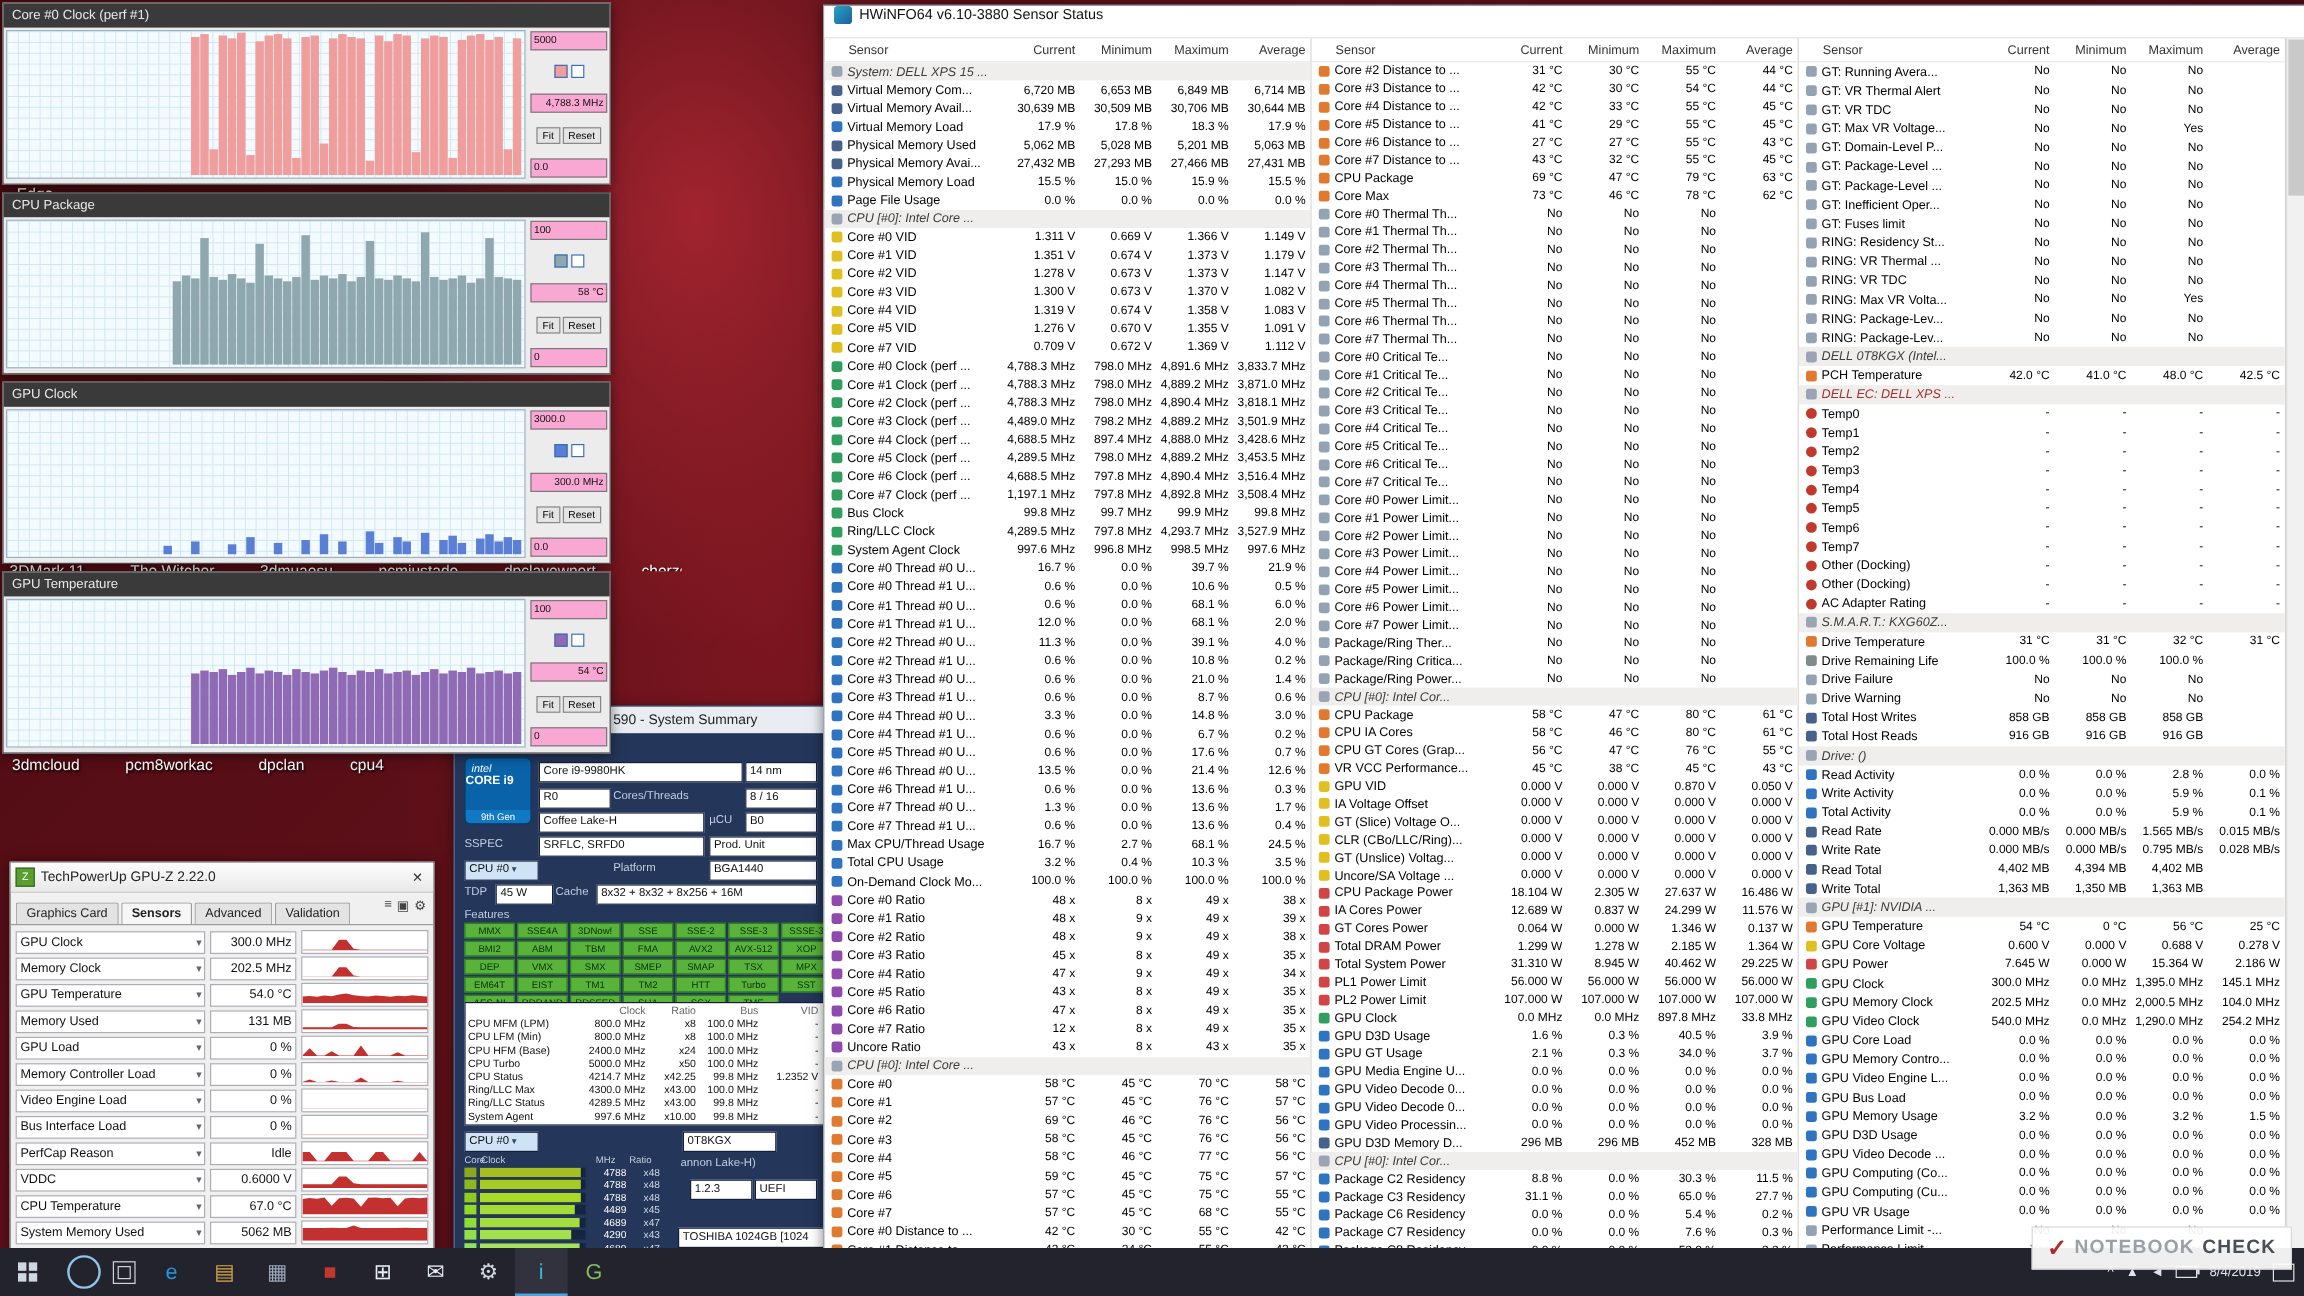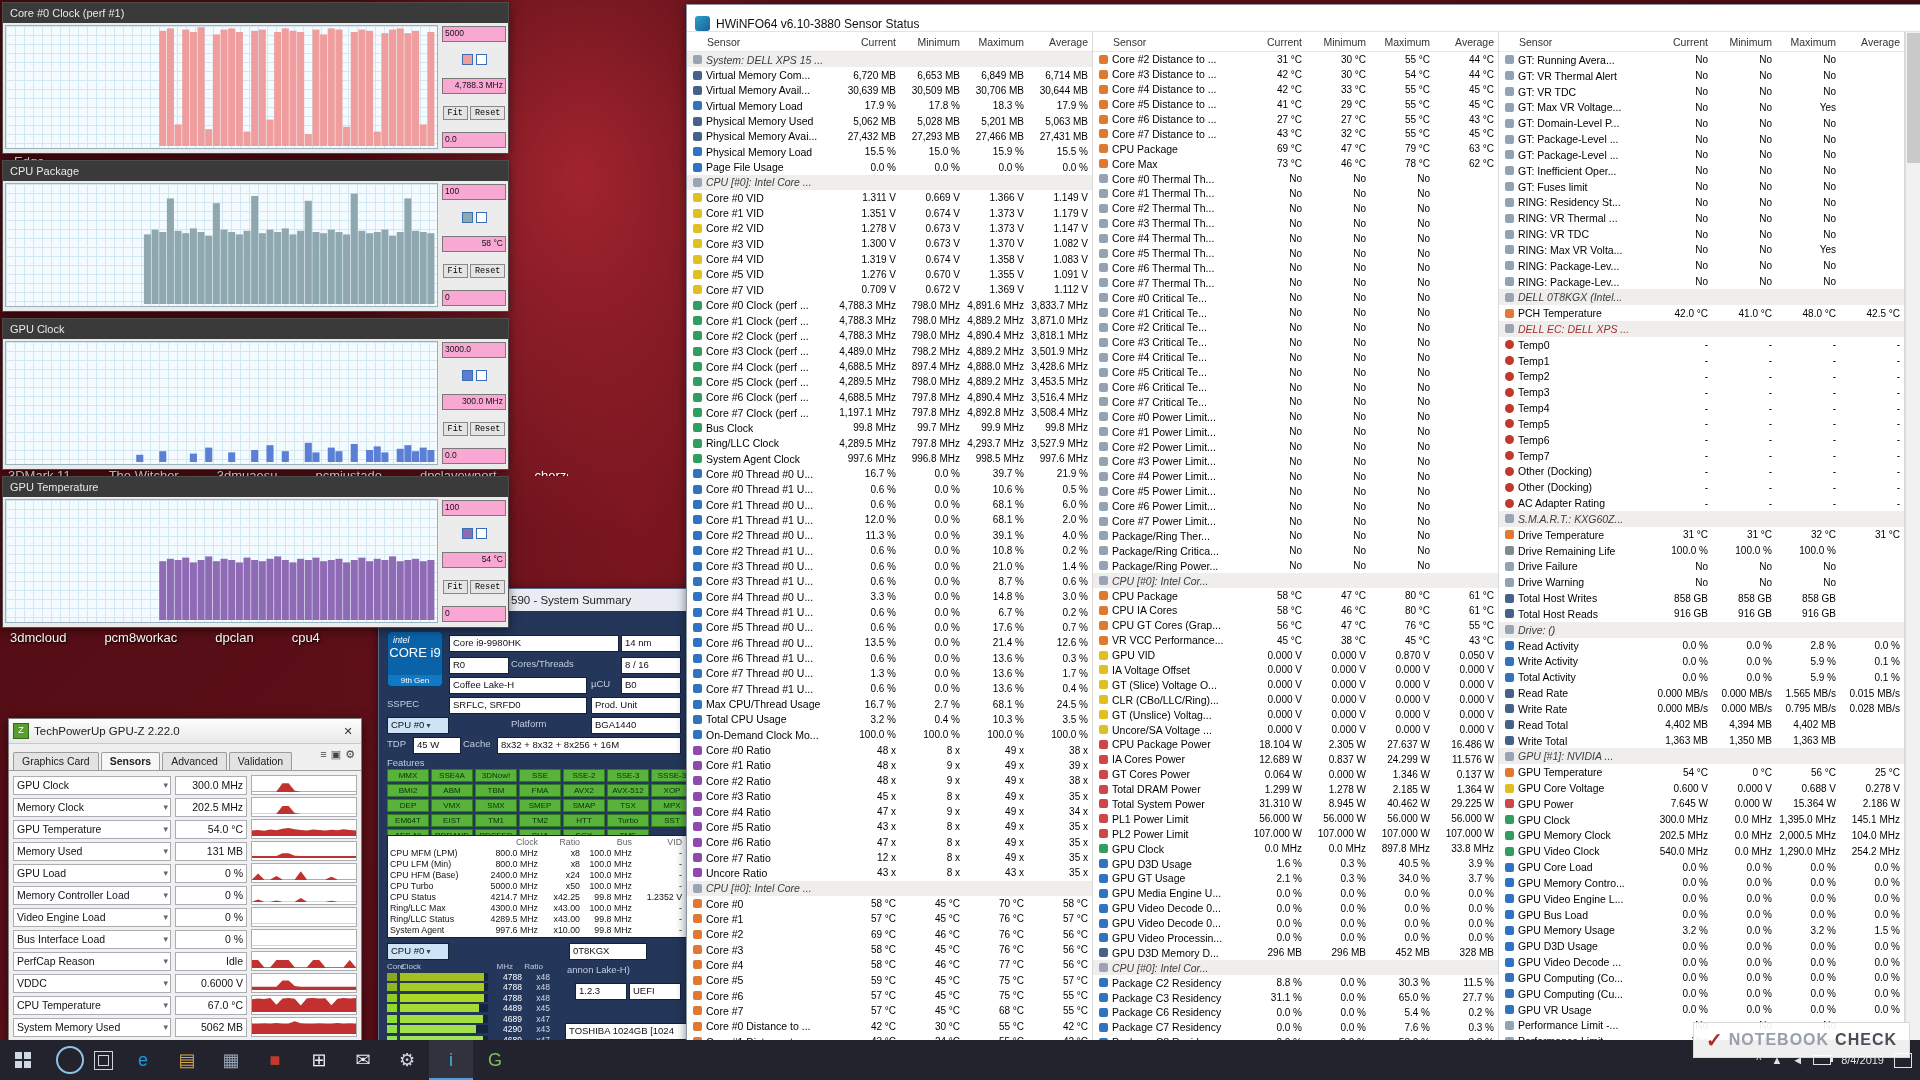--- a/index.html
+++ b/index.html
@@ -18,21 +18,21 @@
   .gbody{display:flex;height:128px}
   .gplot{flex:1;margin:2px;border:1px solid #9ab2c0;background:#f4fbff;
     background-image:linear-gradient(#d2e7f2 1px,transparent 1px),linear-gradient(90deg,#d2e7f2 1px,transparent 1px);
     background-size:9px 9px;overflow:hidden}
   .gside{width:66px;display:flex;flex-direction:column;align-items:center;justify-content:space-between;padding:3px 1px}
   .gbox{background:#f9a8d4;border:1px solid #7a7a7a;font-size:8.5px;width:58px;height:14px;line-height:13px;padding:0 2px;overflow:hidden;white-space:nowrap;text-align:left;color:#111}
   .gcur{text-align:right}
   .swrow{display:flex;gap:3px}
   .sw{width:9px;height:9px;border:1px solid #3b6fb5;background:#fff;display:inline-block}
   .btnrow{display:flex;gap:2px}
-  .gbtn{border:1px solid #888;background:#e4e4e4;font-size:8.5px;height:14px;line-height:12px;padding:0 4px;font-family:Liberation Mono, monospace}
+  .gbtn{border:1px solid #888;background:#e4e4e4;font-size:8.5px;height:14px;line-height:12px;padding:0 4px;font-family:Liberation Sans, sans-serif}
   
   .dlabel{position:absolute;color:#fff;font-size:13px;text-shadow:1px 1px 2px #000;z-index:1;white-space:nowrap}
   .dlrow span{margin-right:38px}
   
   .gz{left:8px;top:718px;width:352px;height:334px;background:#f0f0f0;border:1px solid #7f7f7f;z-index:15;font-size:11px}
   .gztitle{height:24px;display:flex;align-items:center;background:linear-gradient(#fdfdfd,#e8e8e8);border-bottom:1px solid #c9c9c9;padding:0 4px;font-size:11.5px;color:#222}
   .gzicon{width:14px;height:14px;background:#5a9e2f;border:1px solid #33691e;color:#fff;font-size:9px;line-height:13px;text-align:center;margin-right:5px}
   .gzclose{margin-left:auto;width:18px;text-align:center;color:#333;font-size:11px}
   .gztabs{display:flex;align-items:flex-end;height:24px;padding:2px 4px 0 4px;position:relative;border-bottom:1px solid #9c9c9c}
   .gztab{border:1px solid #9c9c9c;border-bottom:none;background:#e3e3e3;padding:2px 8px 3px 8px;font-size:10.5px;margin-right:2px;border-radius:2px 2px 0 0;color:#222}
@@ -47,21 +47,21 @@
   
   .sum{left:378px;top:588px;width:700px;height:462px;background:#24365a;border:1px solid #5a6c8e;z-index:5;color:#cfd8e6}
   .sumtitle{height:22px;background:#e9edf3;color:#222;font-size:11.5px;line-height:22px;padding-left:132px;white-space:nowrap;overflow:hidden}
   .sumc{position:relative;height:438px;font-size:10px}
   .sbox{position:absolute;background:#fff;border:1px solid #14203a;color:#111;font-size:9.5px;height:15px;line-height:14px;padding:0 3px;overflow:hidden;white-space:nowrap}
   .sblue{background:#cfe3f7}
   .sblue:after{content:" ▾";color:#346;font-size:8px}
   .slab{position:absolute;color:#c2cde0;font-size:9.5px;white-space:nowrap}
   .badge{position:absolute;left:8px;top:20px;width:54px;height:54px;background:#0a63a8;border:1px solid #063e6b;border-radius:5px;color:#fff;overflow:hidden}
   .badge .b1{font-size:9px;font-style:italic;padding:3px 0 0 5px}
-  .badge .b2{font-size:13px;font-weight:normal;text-align:center}
+  .badge .b2{font-size:10px;font-weight:bold;}
   .badge .b3{font-size:8px;text-align:center;background:#1179c4;position:absolute;bottom:0;left:0;right:0;padding:1px 0}
   .chips{position:absolute;left:8px;top:158px;width:310px;display:flex;flex-wrap:wrap;gap:2px}
   .chip{width:40px;height:11px;line-height:11px;background:#59b33a;border:1px solid #2e7d1e;color:#07300a;font-size:8px;text-align:center;overflow:hidden;white-space:nowrap}
   .oppanel{position:absolute;left:8px;top:224px;width:306px;background:#fff;border:1px solid #14203a;color:#111;padding:1px 2px}
   .oprow{display:flex;height:11px;line-height:11px;font-size:8.8px}
   .oprow span:nth-child(1){width:96px;text-align:left;overflow:hidden;white-space:nowrap}
   .oprow span{width:52px;text-align:right;overflow:hidden;white-space:nowrap}
   .oprow span:nth-child(3){width:42px}
   .oprow span:nth-child(5){width:50px}
   .ophead{color:#666}
@@ -70,21 +70,21 @@
   .crow{display:flex;align-items:center;height:10.5px;font-size:8.5px}
   .chead span{color:#c2cde0;font-size:8px}
   .chead span:nth-child(1){width:14px}.chead span:nth-child(2){width:72px}.chead span:nth-child(3){width:40px;text-align:right}.chead span:nth-child(4){width:30px;text-align:right}
   .cidx{width:10px;height:8px;margin-right:3px}
   .cbar{width:88px;height:8px;background:#16253f;position:relative;overflow:hidden}
   .cbarin{position:absolute;left:0;top:0;bottom:0}
   .cclk{width:34px;text-align:right;color:#fff}
   .crat{width:28px;text-align:right;color:#cfd8e6}
   
   .hw{left:686px;top:4px;width:1234px;height:1044px;background:#fff;border:1px solid #8a93a0;z-index:20}
-  .hwtitle{height:26px;display:flex;align-items:flex-end;font-size:12px;color:#111;border-bottom:1px solid #e3e3e3;padding-left:8px;background:#fff}
+  .hwtitle{height:26px;display:flex;align-items:flex-start;font-size:12px;color:#111;border-bottom:1px solid #e3e3e3;padding-left:8px;background:#fff}
   .hwicon{width:15px;height:15px;background:linear-gradient(135deg,#2aa3c4,#1c5f9e);border-radius:3px;margin-right:6px}
   .hwbody{display:flex;height:1016px}
   .hcol{width:405px;border-right:1px solid #d8d8d8;overflow:hidden}
   .hhead{display:flex;height:19px;align-items:center;font-size:10.5px;color:#333;border-bottom:1px solid #e8e8e8}
   .hsensor{flex:1;padding-left:20px;text-align:left}
   .hh.hval{font-size:10.5px}
   .hrow{display:flex;align-items:center;height:var(--rh,15px);font-size:10.5px;color:#000}
   .hicon{width:9px;height:9px;border-radius:2px;margin:0 4px 0 6px;flex:none}
   .hlabel{flex:1;white-space:nowrap;overflow:hidden}
   .hval{width:60px;text-align:right;padding-right:4px;white-space:nowrap;font-size:10px}

